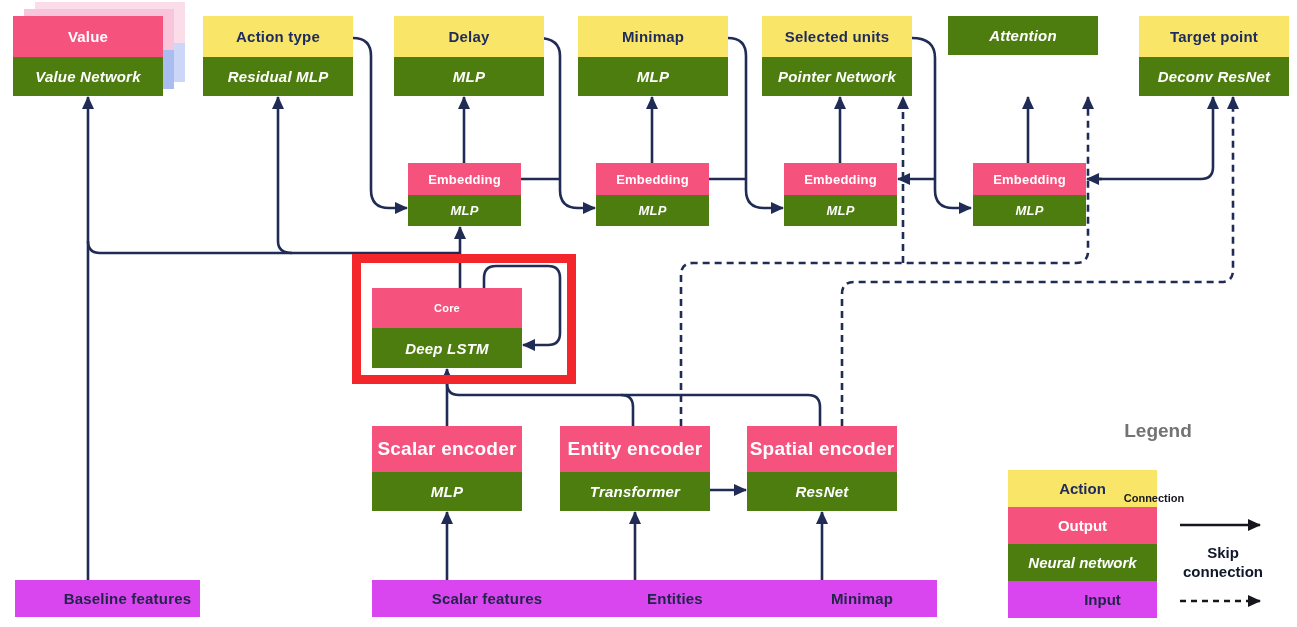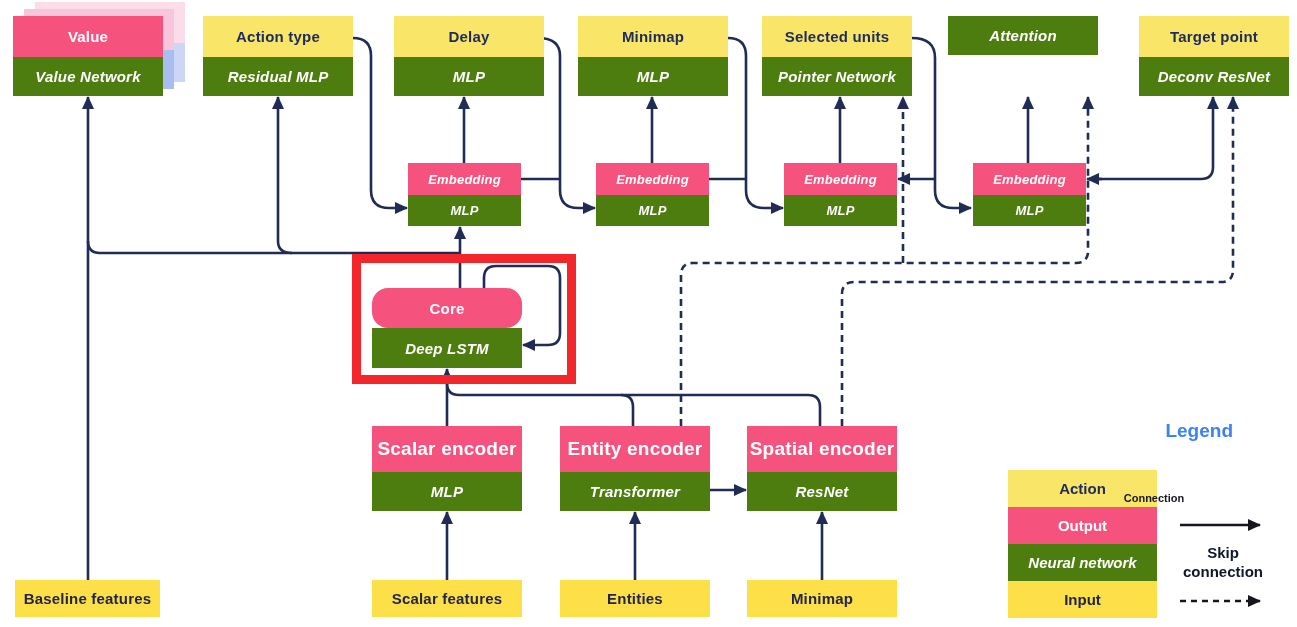--- a/index.html
+++ b/index.html
@@ -6,38 +6,38 @@
   body{width:1297px;height:627px;position:relative;overflow:hidden;
        font-family:"Liberation Sans","DejaVu Sans",sans-serif;}
   .canvas{position:absolute;left:0;top:0;width:1297px;height:627px;background:#fff;}
   svg.wires{position:absolute;left:0;top:0;z-index:2;}
   .node{position:absolute;z-index:3;}
   .ghost{position:absolute;z-index:1;}
   .cell{display:flex;align-items:center;justify-content:center;font-weight:600;letter-spacing:.2px;}
   .c-action{background:#f9e567;color:#1d2b5e;}
   .c-output{background:#f5537e;color:#ffffff;}
   .c-net{background:#4d7c0f;color:#ffffff;font-style:italic;}
-  .c-input{background:#fde047;color:#22254a;}
+  .c-input{background:#d946ef;color:#22254a;padding-left:40px;}
   .hy{height:41px;font-size:15px;}
   .hb{height:39px;font-size:15px;}
-  .ey{height:32px;font-size:13px;font-style:italic;}
+  .ey{height:32px;font-size:13px;}
   .eb{height:31px;font-size:13px;}
-  .cy{height:40px;font-size:15px;border-radius:16px;}
+  .cy{height:40px;font-size:11px;}
   .cb{height:40px;font-size:15px;}
   .ny{height:46px;font-size:19px;}
   .nb{height:39px;font-size:15px;}
   .inbox{height:37px;font-size:15px;}
   .g1p{background:#f8c6da;height:41px;}
   .g1b{background:#aabdf0;height:39px;}
   .g2p{background:#fbdde9;height:41px;}
   .g2b{background:#ccd7f7;height:39px;}
   .highlight{position:absolute;left:352px;top:254px;width:224px;height:130px;
              border:9px solid #f3262b;box-sizing:border-box;z-index:4;background:transparent;}
-  .legend-title{position:absolute;left:1083px;top:420px;width:150px;text-align:right;
-                font-size:19px;font-weight:600;color:#3b82f6;z-index:3;}
+  .legend-title{position:absolute;left:1083px;top:420px;width:150px;text-align:center;
+                font-size:19px;font-weight:600;color:#737373;z-index:3;}
   .legend-box{position:absolute;left:1008px;top:470px;width:149px;z-index:3;}
   .legend-row{height:37px;display:flex;align-items:center;justify-content:center;
               font-size:15px;font-weight:600;}
   .conn-label{position:absolute;left:1104px;top:492px;width:100px;text-align:center;
               font-size:11px;font-weight:600;color:#16171d;z-index:3;}
   .skip-label{position:absolute;left:1178px;top:543px;width:90px;text-align:center;
               font-size:15px;font-weight:600;color:#0f172a;line-height:19px;z-index:3;}
 </style>
 </head>
 <body>

